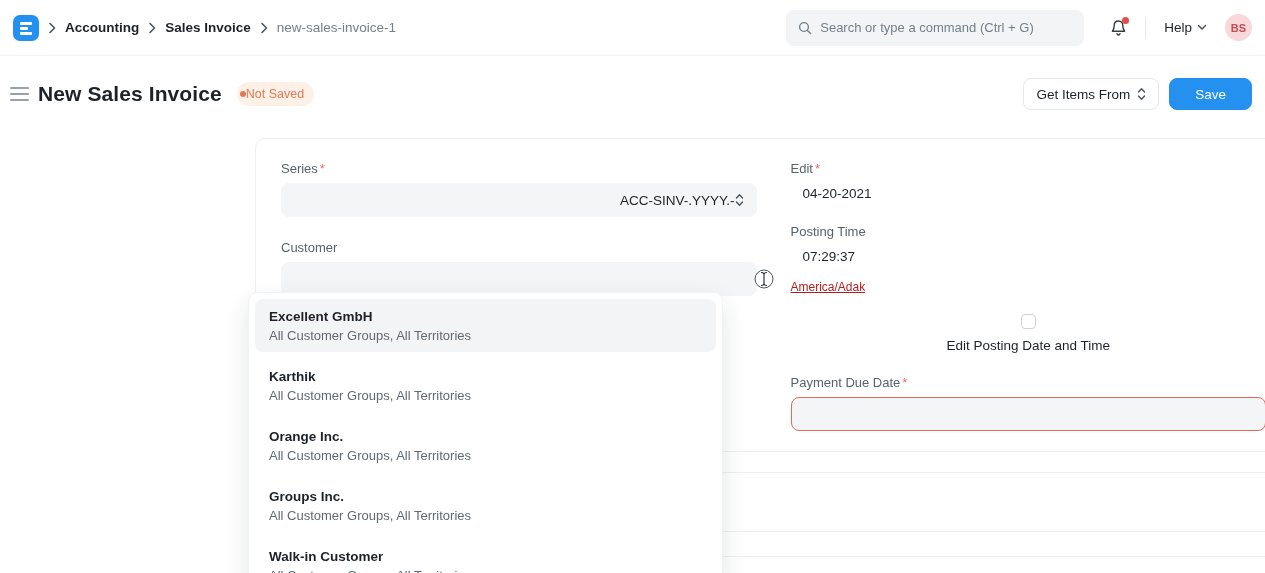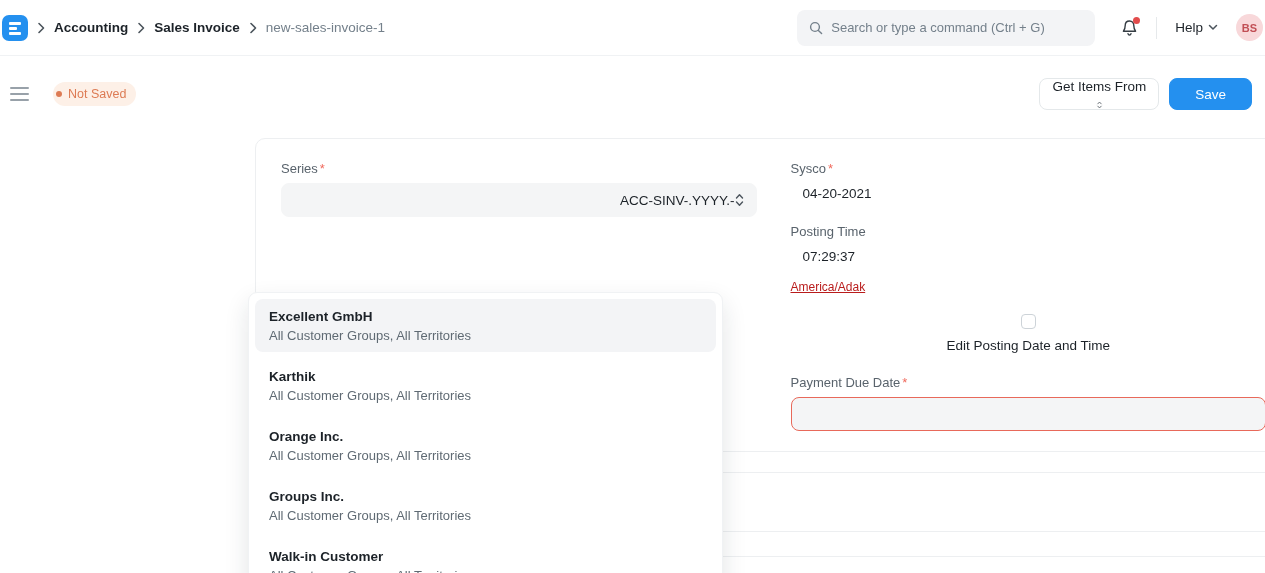--- a/index.html
+++ b/index.html
@@ -5,21 +5,21 @@
   * { margin:0; padding:0; box-sizing:border-box; }
   html,body { width:1265px; height:573px; }
   body {
     position:relative; overflow:hidden; background:#ffffff;
     font-family:"Liberation Sans", sans-serif; color:#1c2228;
   }
 
   
   .navbar {
     position:absolute; top:0; left:0; width:1265px; height:56px;
-    display:flex; align-items:center; padding:0 2px;
+    display:flex; align-items:center; padding:0 13px;
     background:#fff; border-bottom:1px solid #f0f2f4;
   }
   .logo {
     width:26px; height:26px; border-radius:7px; background:#2490ef;
     display:flex; align-items:center; justify-content:center; flex:0 0 auto;
     cursor:pointer;
   }
   .crumb-sep { display:flex; align-items:center; margin:0 9px; color:#a8b1b9; }
   .crumb { font-size:13.5px; font-weight:600; color:#1c2228; text-decoration:none; cursor:pointer; }
   .crumb.muted { color:#74808b; font-weight:400; }
@@ -54,31 +54,31 @@
   .page-head {
     position:absolute; top:56px; left:0; width:1265px; height:76px;
     display:flex; align-items:center; padding:0 10px;
   }
   .hamburger { width:19px; display:flex; flex-direction:column; gap:4px; cursor:pointer; margin-right:9px; }
   .hamburger span { display:block; height:2px; border-radius:2px; background:#98a1a9; }
   .page-title { font-size:21px; font-weight:700; color:#1c2228; letter-spacing:.1px; }
   .status-badge {
     margin-left:15px; background:#fdf0e7; color:#dd7b54;
     font-size:12.5px; padding:5px 10px 5px 3px; border-radius:12px;
-    display:flex; align-items:center; gap:6px;
+    display:flex; align-items:center; gap:0;
   }
   .head-actions { margin-left:auto; display:flex; align-items:center; gap:10px; padding-right:3px; }
   .btn {
     height:32px; border-radius:8px; font-size:13.5px; cursor:pointer;
     font-family:"Liberation Sans", sans-serif;
     display:flex; align-items:center; justify-content:center;
   }
   .btn-default {
     background:#fff; border:1px solid #e4e8ea; color:#1c2228;
-    padding:0 12px; gap:7px;flex-direction:column;
+    padding:0 12px; gap:7px;
   }
   .btn-primary { background:#2490ef; border:1px solid #2490ef; color:#fff; padding:0 25px; font-weight:500; }
 
   
   .card {
     position:absolute; left:222px; width:1037px; background:#fff;
     border:1px solid #edeff1; border-radius:10px;margin-left:33px;
   }
   .card-main { top:138px; height:314px; display:flex; padding:22px 25px; gap:34px; }
   .card-2 { top:472px; height:60px; }
@@ -177,20 +177,21 @@
     <div class="avatar">BS</div>
   </div>
 </div>
 
 <div class="page-head">
   <div class="hamburger">
     <span></span>
       <span></span>
       <span></span>
   </div>
+  <h1 class="page-title">New Sales Invoice</h1>
   <div class="status-badge">
     <svg width="6" height="6" viewBox="0 0 6 6">
       <circle cx="3" cy="3" r="3" fill="#dd7b54"></circle>
     </svg>
     <span>Not Saved</span>
   </div>
   <div class="head-actions">
     <button class="btn btn-default">
       <span>Get Items From</span>
       <svg width="9" height="14" viewBox="0 0 9 14">
@@ -209,26 +210,38 @@
         <span>Series</span><span class="req">*</span>
       </div>
       <div class="control select">
         <span>ACC-SINV-.YYYY.-</span>
         <svg width="9" height="14" viewBox="0 0 9 14">
           <path d="M1.5 5 L4.5 1.8 L7.5 5" fill="none" stroke="#4b545c" stroke-width="1.4" stroke-linecap="round" stroke-linejoin="round"></path>
           <path d="M1.5 9 L4.5 12.2 L7.5 9" fill="none" stroke="#4b545c" stroke-width="1.4" stroke-linecap="round" stroke-linejoin="round"></path>
         </svg>
       </div>
     </div>
+    <div class="field">
+      <div class="field-label">Customer</div>
+      <div class="control">
+        <input type="text" value="" style="">
+        <span class="cursor-ibeam">
+          <svg width="20" height="22" viewBox="0 0 20 22">
+            <circle cx="10" cy="11" r="9" fill="rgba(255,255,255,0.55)" stroke="#3a424a" stroke-width="0.9"></circle>
+            <path d="M7.5 4.5 C9 4.5 9.6 5.2 10 6 C10.4 5.2 11 4.5 12.5 4.5 M10 6 L10 16 M7.5 17.5 C9 17.5 9.6 16.8 10 16 C10.4 16.8 11 17.5 12.5 17.5" fill="none" stroke="#1c2228" stroke-width="1.1" stroke-linecap="round"></path>
+          </svg>
+        </span>
+      </div>
+    </div>
   </div>
 
   <div class="col">
     <div class="field">
       <div class="field-label">
-        <span>Sysco</span><span class="req">*</span>
+        <span>Edit</span><span class="req">*</span>
       </div>
       <div class="read-value">04-20-2021</div>
     </div>
     <div class="field" style="margin-bottom:0;">
       <div class="field-label">Posting Time</div>
       <div class="read-value">07:29:37</div>
     </div>
     <div class="timezone">America/Adak</div>
     <div class="check-row">
       <span class="checkbox"></span>

